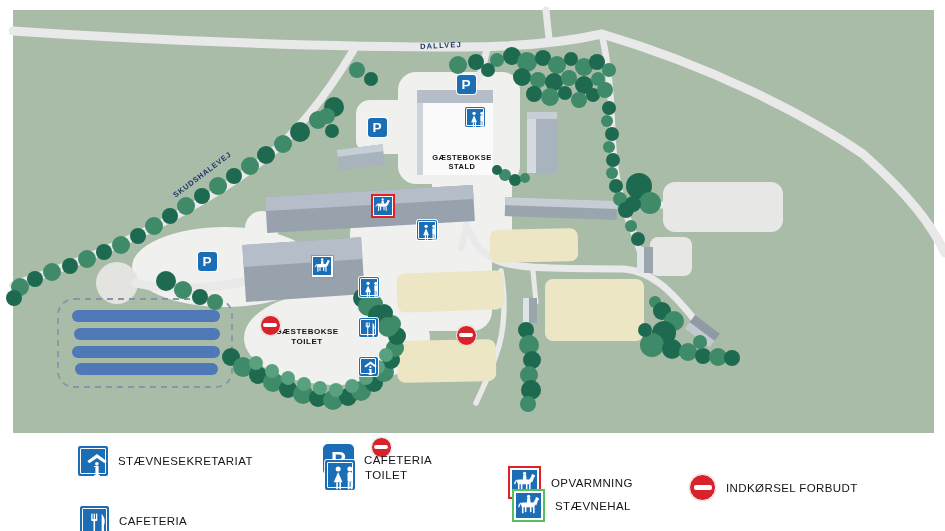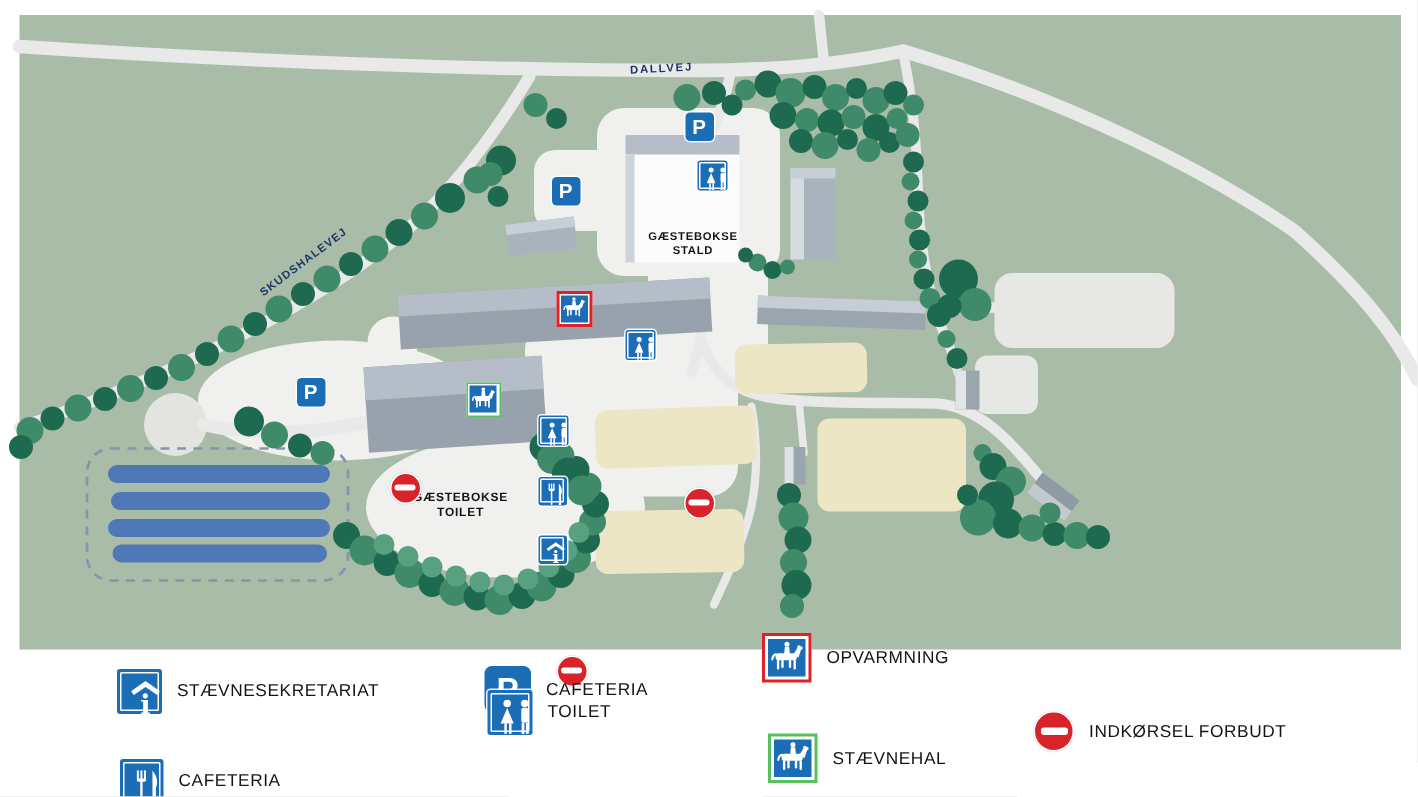--- a/index.html
+++ b/index.html
@@ -359,21 +359,21 @@
           </div>
         </span>
       <span class="legend-label">STÆVNESEKRETARIAT</span>
     </div>
     <div class="legend-item" style="left:323px;top:444px;">
       <span class="legend-icon">
           <div class="sign-p" style="width: 31px; height: 31px; border-radius: 4.96px; font-size: 22.32px; line-height: 31px;">P</div>
         </span>
       <span class="legend-label">CAFETERIA</span>
     </div>
-    <div class="legend-item" style="left:508px;top:422px;">
+    <div class="legend-item" style="left:508px;top:466px;">
       <span class="legend-icon">
           <div class="sign-horse" style="width: 33px; height: 33px; border-width: 2.805px; border-color: rgb(224, 33, 39); padding: 1.98px;">
             <span class="horse-in">
               <svg viewBox="0 0 24 24" style="width:100%;height:100%">
                 <g fill="#fff">
                   <circle cx="12.1" cy="3.3" r="1.6"></circle>
                   <path d="M10.8 4.9h2.7l.5 4.6h-3.7z"></path>
                   <rect x="4.8" y="9.1" width="13.6" height="4.5" rx="2"></rect>
                   <polygon points="16.4,9.6 19.1,5.1 21.3,6.3 19.4,11.9"></polygon>
                   <rect x="18.6" y="4.4" width="3.6" height="2" rx="0.9" transform="rotate(28 20.4 5.4)"></rect>

